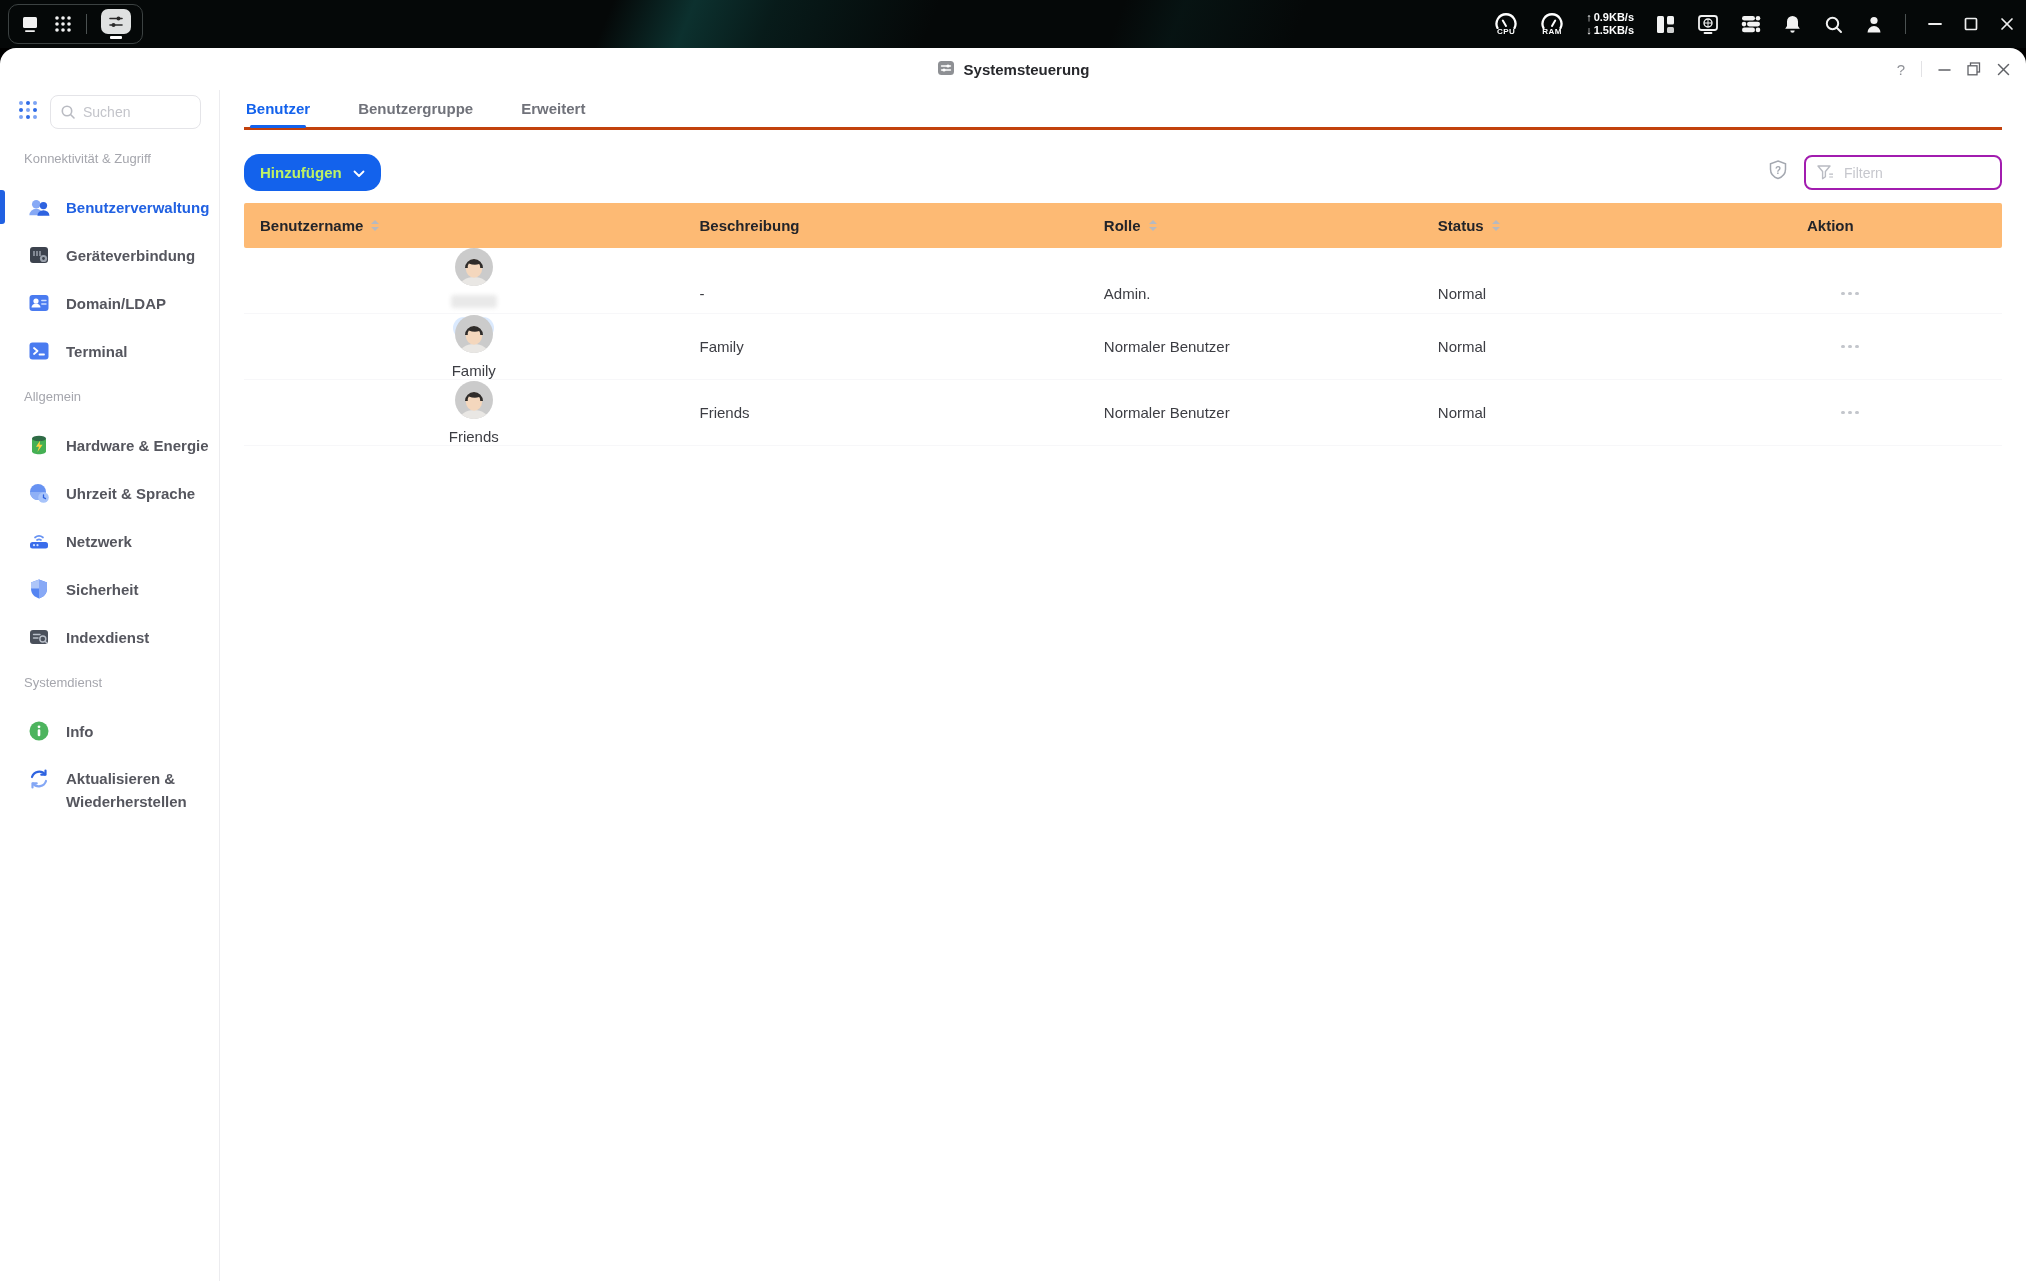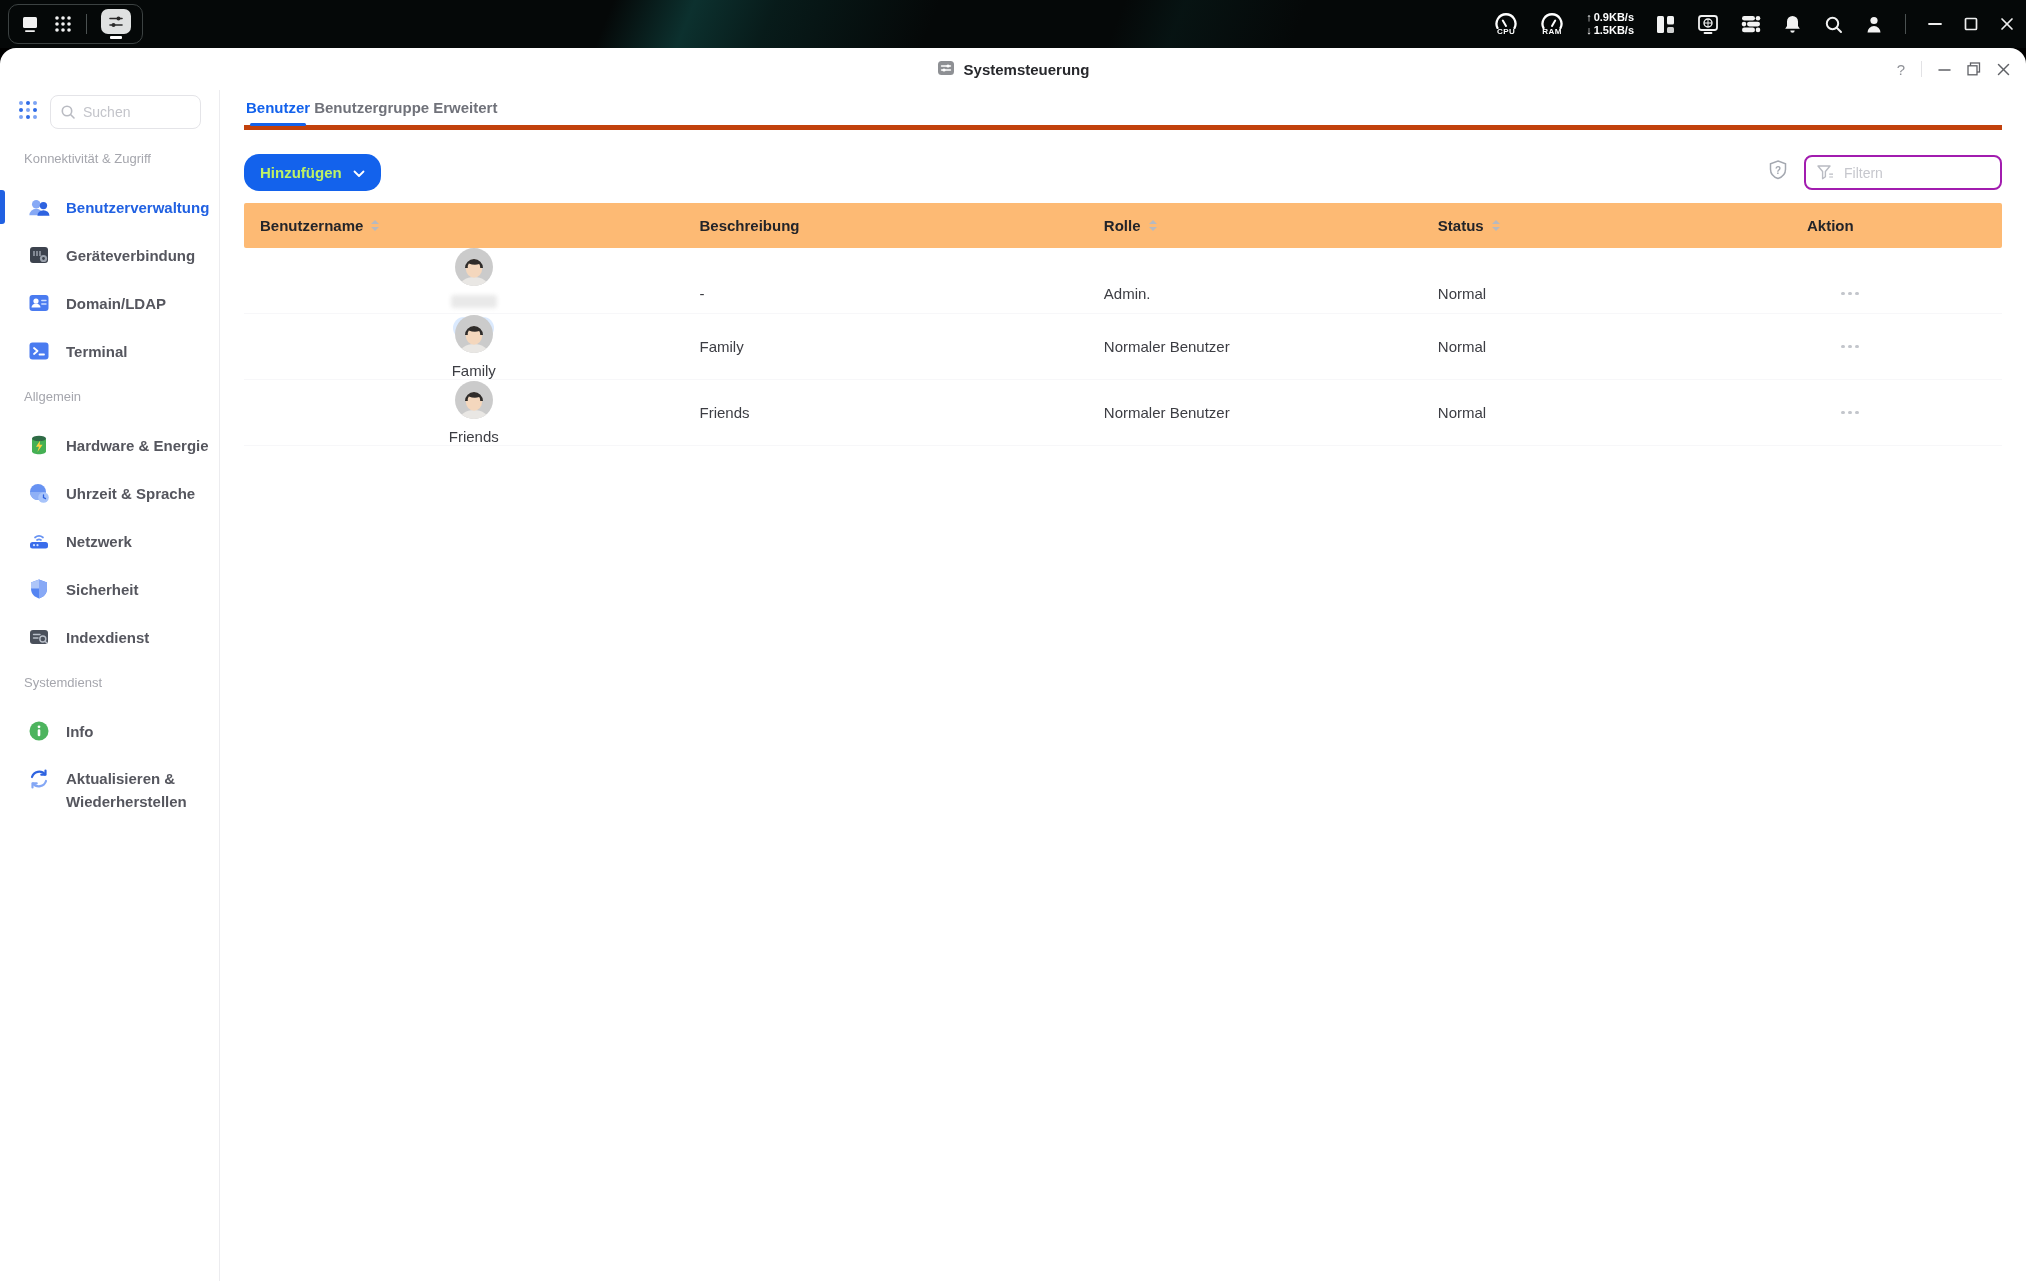--- a/index.html
+++ b/index.html
@@ -65,21 +65,21 @@
   .sitem.active .lbl { color:#2161e2; }
   .sitem.active::before {
     content:""; position:absolute; left:0; top:7px; bottom:7px; width:5px;
     background:#2161e2; border-radius:0 3px 3px 0;
   }
   .sitem.multiline { height:auto; align-items:flex-start; padding-top:12px; padding-bottom:10px; }
   .sitem.multiline .lbl { line-height:23px; width:132px; }
   .sicon { width:24px; height:24px; flex-shrink:0; display:flex; align-items:center; justify-content:center; }
   
   .main { flex:1; display:flex; flex-direction:column; overflow:hidden; }
-  .tabs { margin:0 24px; height:40px; display:flex; border-bottom:5px solid #c2410c; }
+  .tabs { margin:0 24px; height:40px; display:flex; gap:44px; border-bottom:3px solid #c2410c; }
   .tab { position:relative; display:flex; align-items:center; font-size:15px; font-weight:600; color:#70727a; cursor:pointer; padding:0 2px; }
   .tab.active { color:#1362ec; font-weight:700; }
   .tab.active::after { content:""; position:absolute; left:6px; right:6px; bottom:-1px; height:3px; border-radius:2px; background:#1362ec; }
   .toolbar { margin:24px 24px 0; display:flex; justify-content:space-between; align-items:center; }
   .btn-add {
     height:37px; background:#1362ec; color:#bef264; border:none; border-radius:15px;
     font-size:15px; font-weight:600; display:flex; align-items:center; gap:11px;
     padding:0 16px; cursor:pointer; font-family:"Liberation Sans",sans-serif;
   }
   .filter-group { display:flex; align-items:center; gap:15px; }

